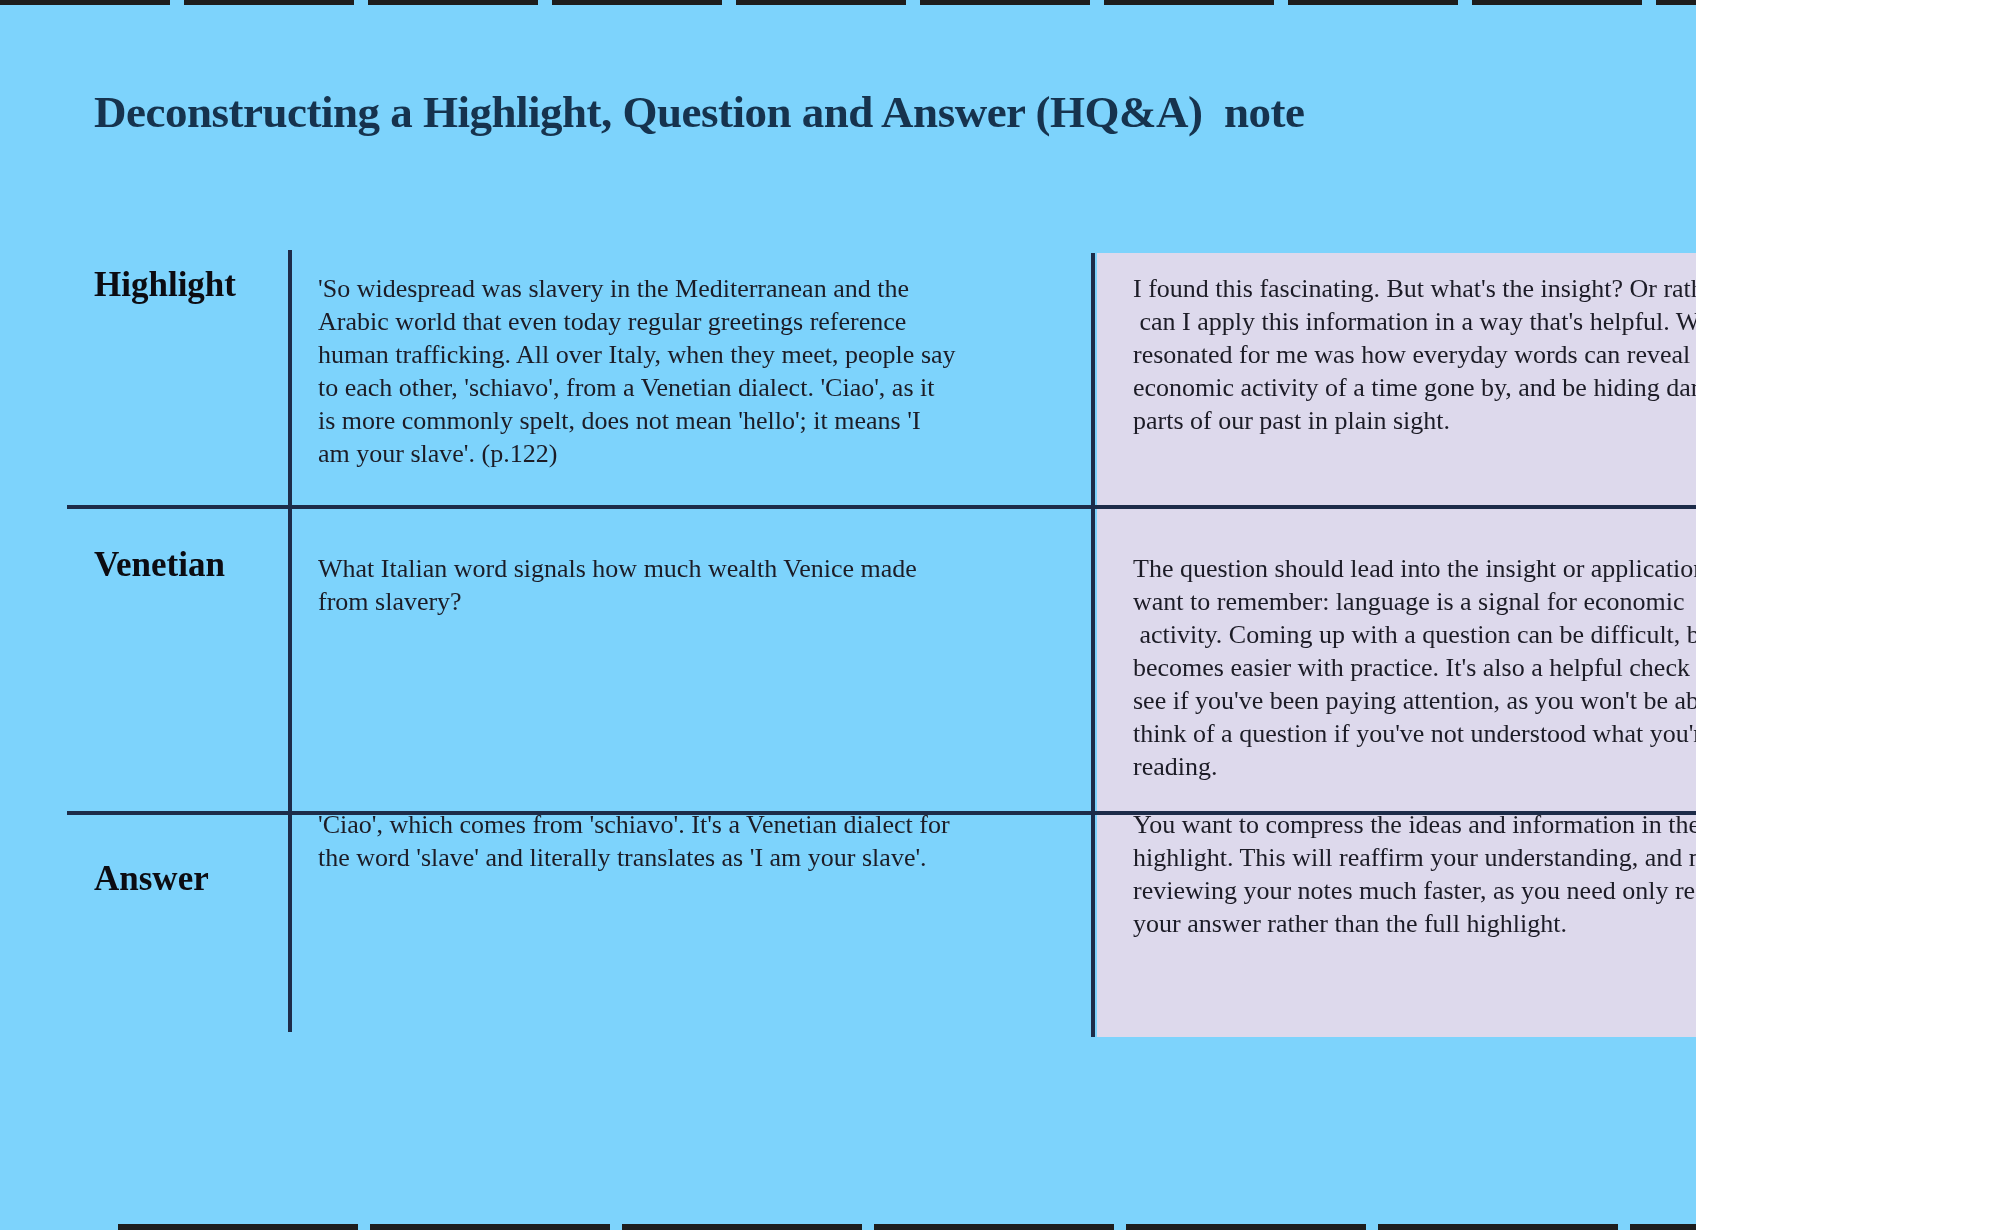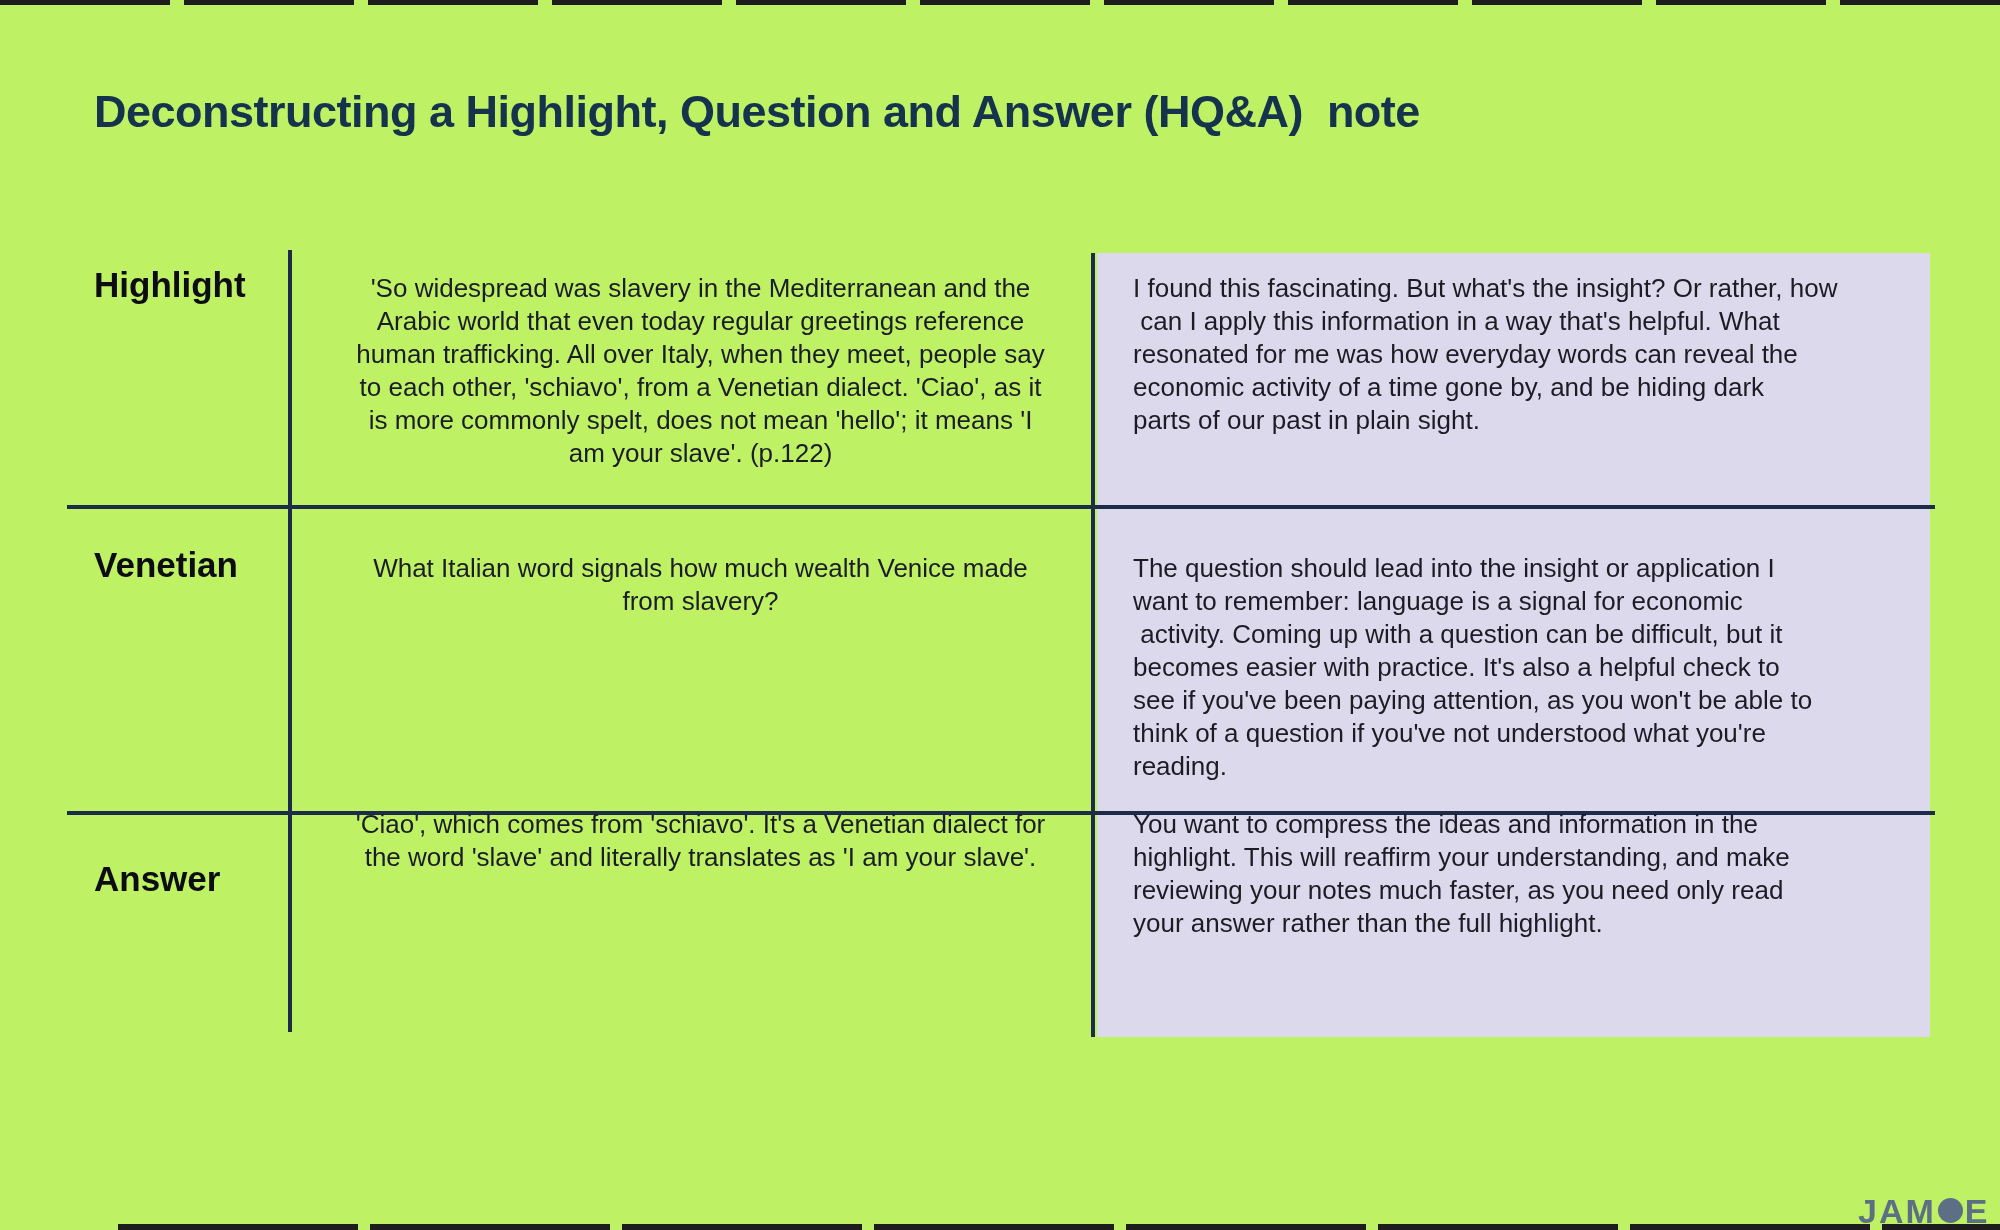--- a/index.html
+++ b/index.html
@@ -1,23 +1,24 @@
 <!DOCTYPE html>
 <html><head>
 <meta charset="utf-8">
 <style>
   html, body { margin: 0; padding: 0; }
   body { font-family: "Liberation Sans", "DejaVu Sans", sans-serif; }
 
   .page {
     position: relative;
-    width: 2000px;
+    width: 1696px;
     height: 1230px;
-    background: #bef264;
+    background: #7dd3fc;
     overflow: hidden;
+    font-family: Liberation Serif, serif;
   }
 
   
   .edge-top {
     position: absolute; top: 0; left: 0; width: 2000px; height: 5px;
     background: repeating-linear-gradient(90deg,
       #1d1d1d 0px, #1d1d1d 170px,
       rgba(29,29,29,0) 170px, rgba(29,29,29,0) 184px);
   }
   .edge-bottom {
@@ -73,21 +74,21 @@
   .label-2 { top: 545px; }
   .label-3 { top: 851px; margin-top: 8px; }
 
   .cell {
     position: absolute;
     font-size: 26px;
     line-height: 33px;
     color: #1c1c26;
     white-space: pre-wrap;
   }
-  .note-cell { left: 318px; width: 765px; text-align: center; }
+  .note-cell { left: 318px; width: 765px; }
   .comment-cell { left: 1133px; width: 778px; }
   .cell-r1 { top: 272px; }
   .cell-r2 { top: 552px; }
   .cell-r3 { top: 808px; }
 
   .footer {
     position: absolute;
     left: 35px; top: 1160px;
     font-size: 24px;
     color: #3f4d60;

